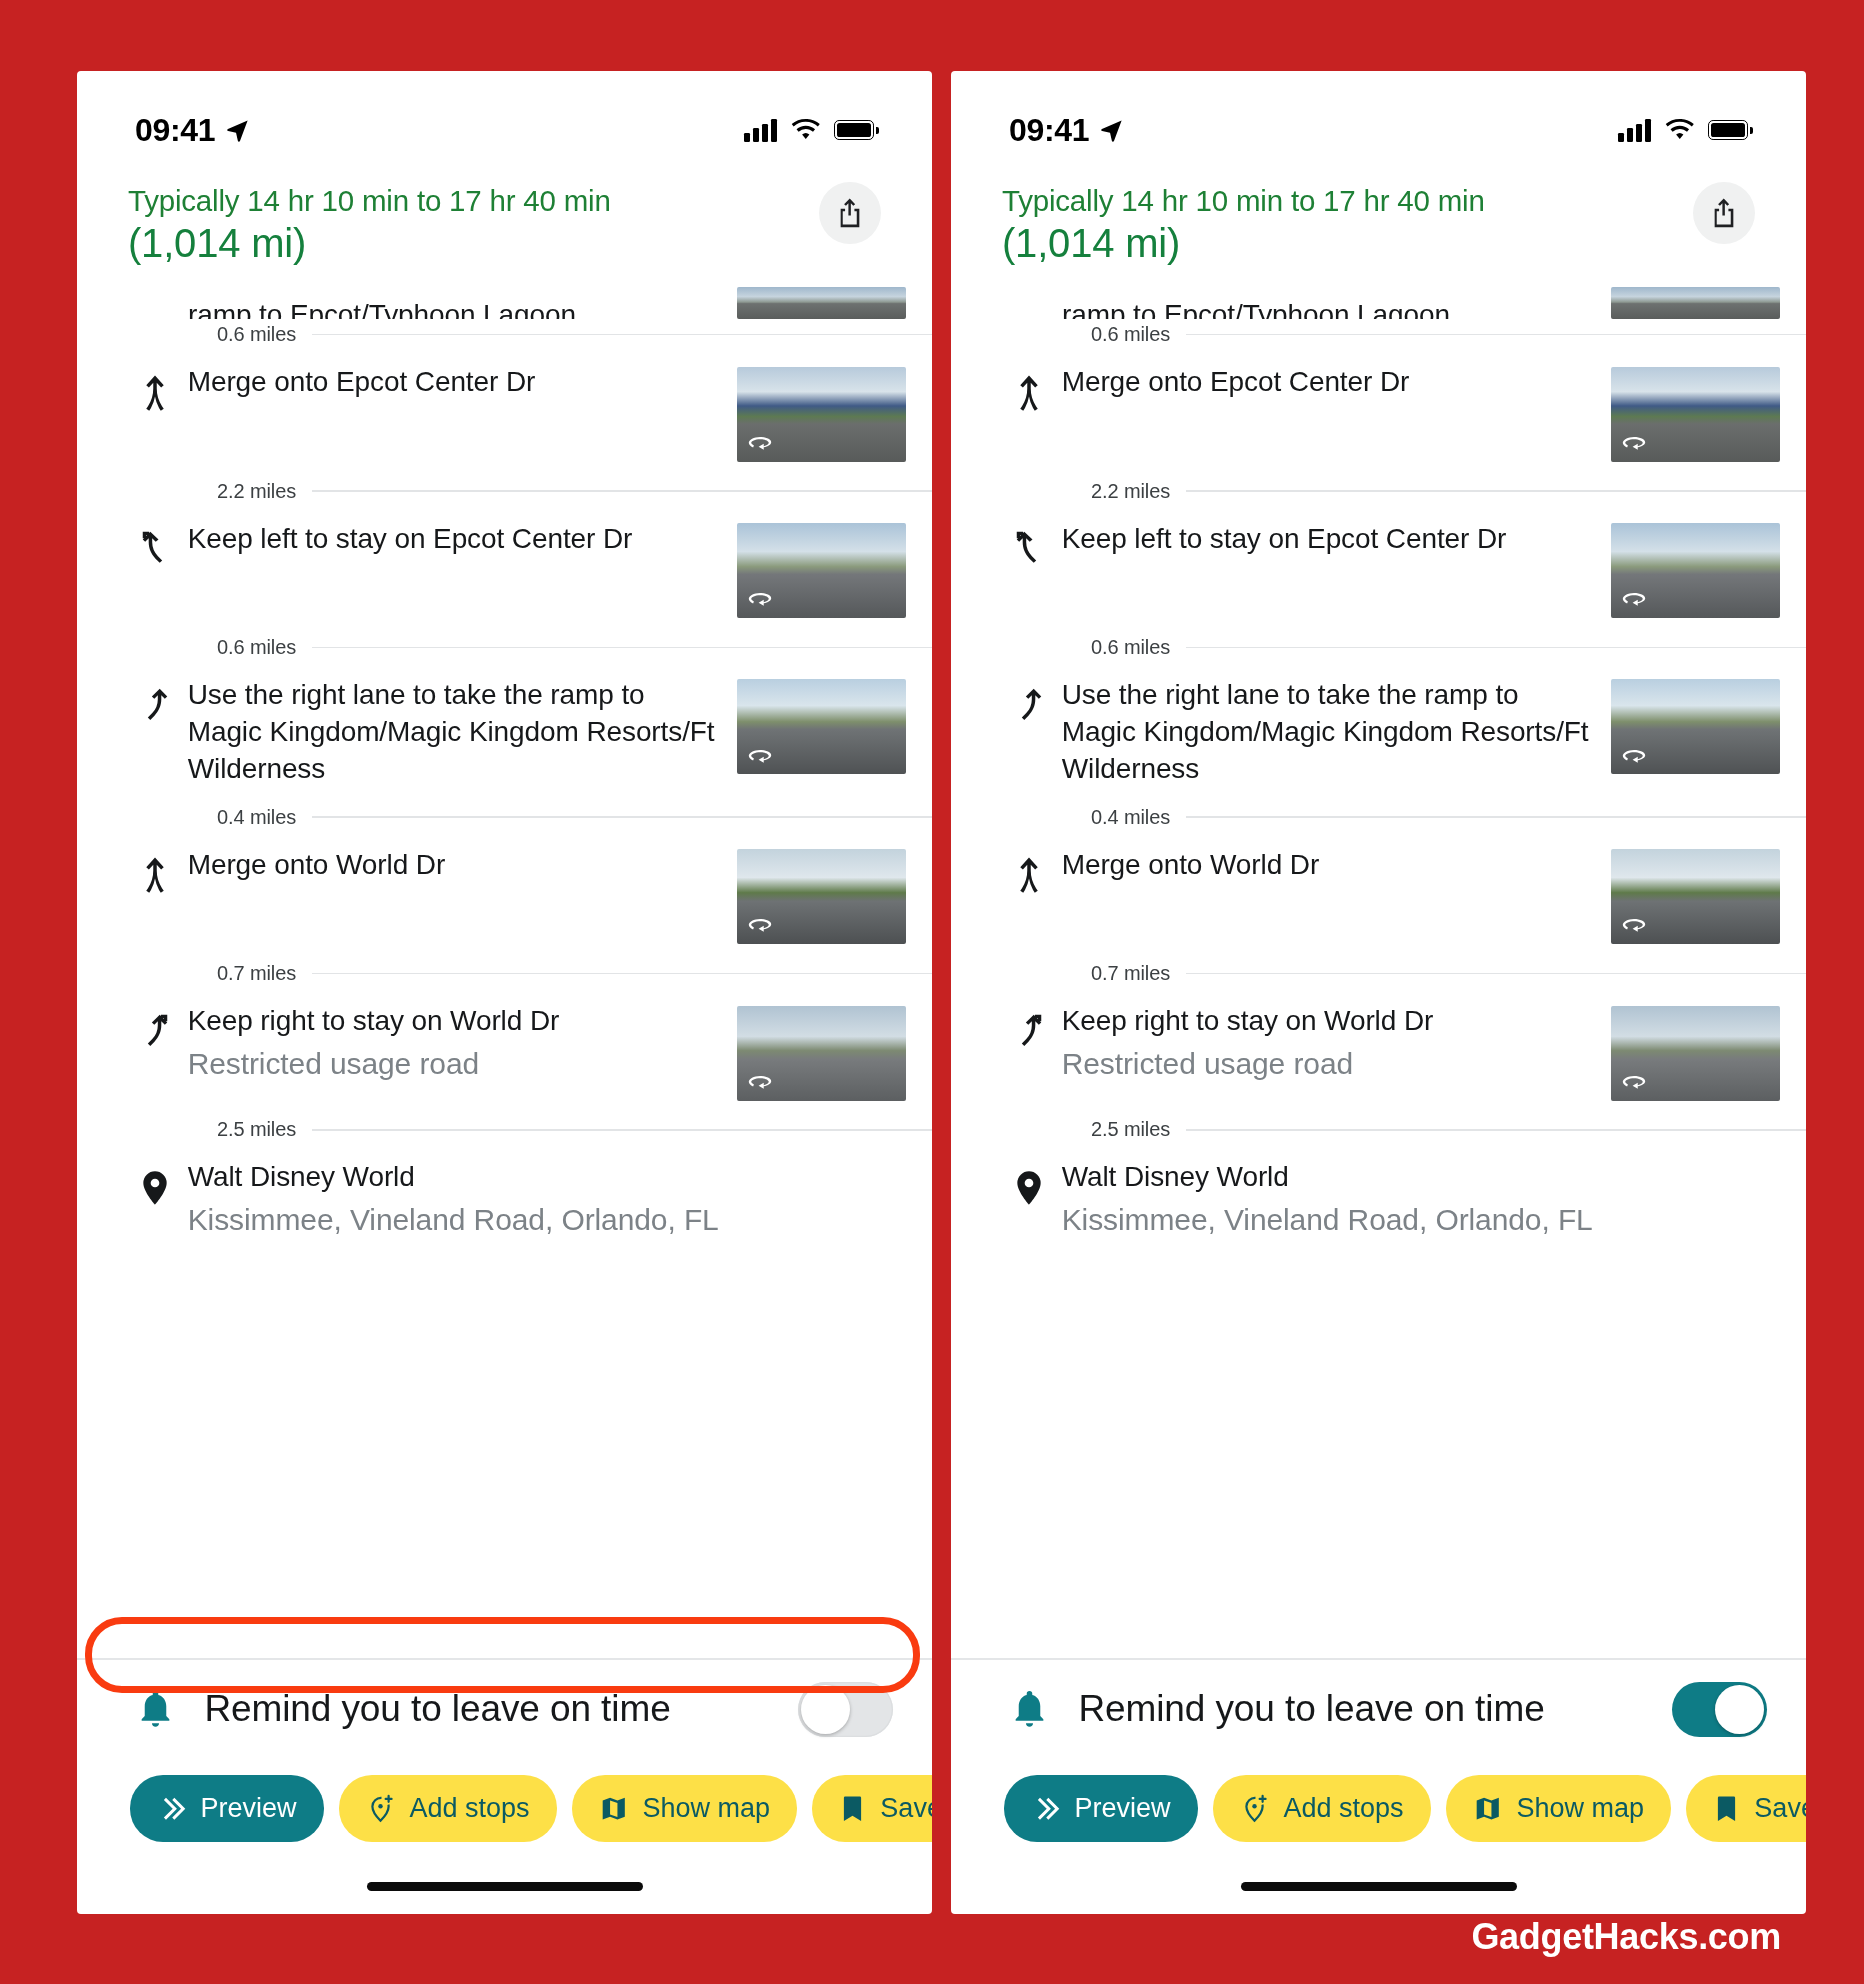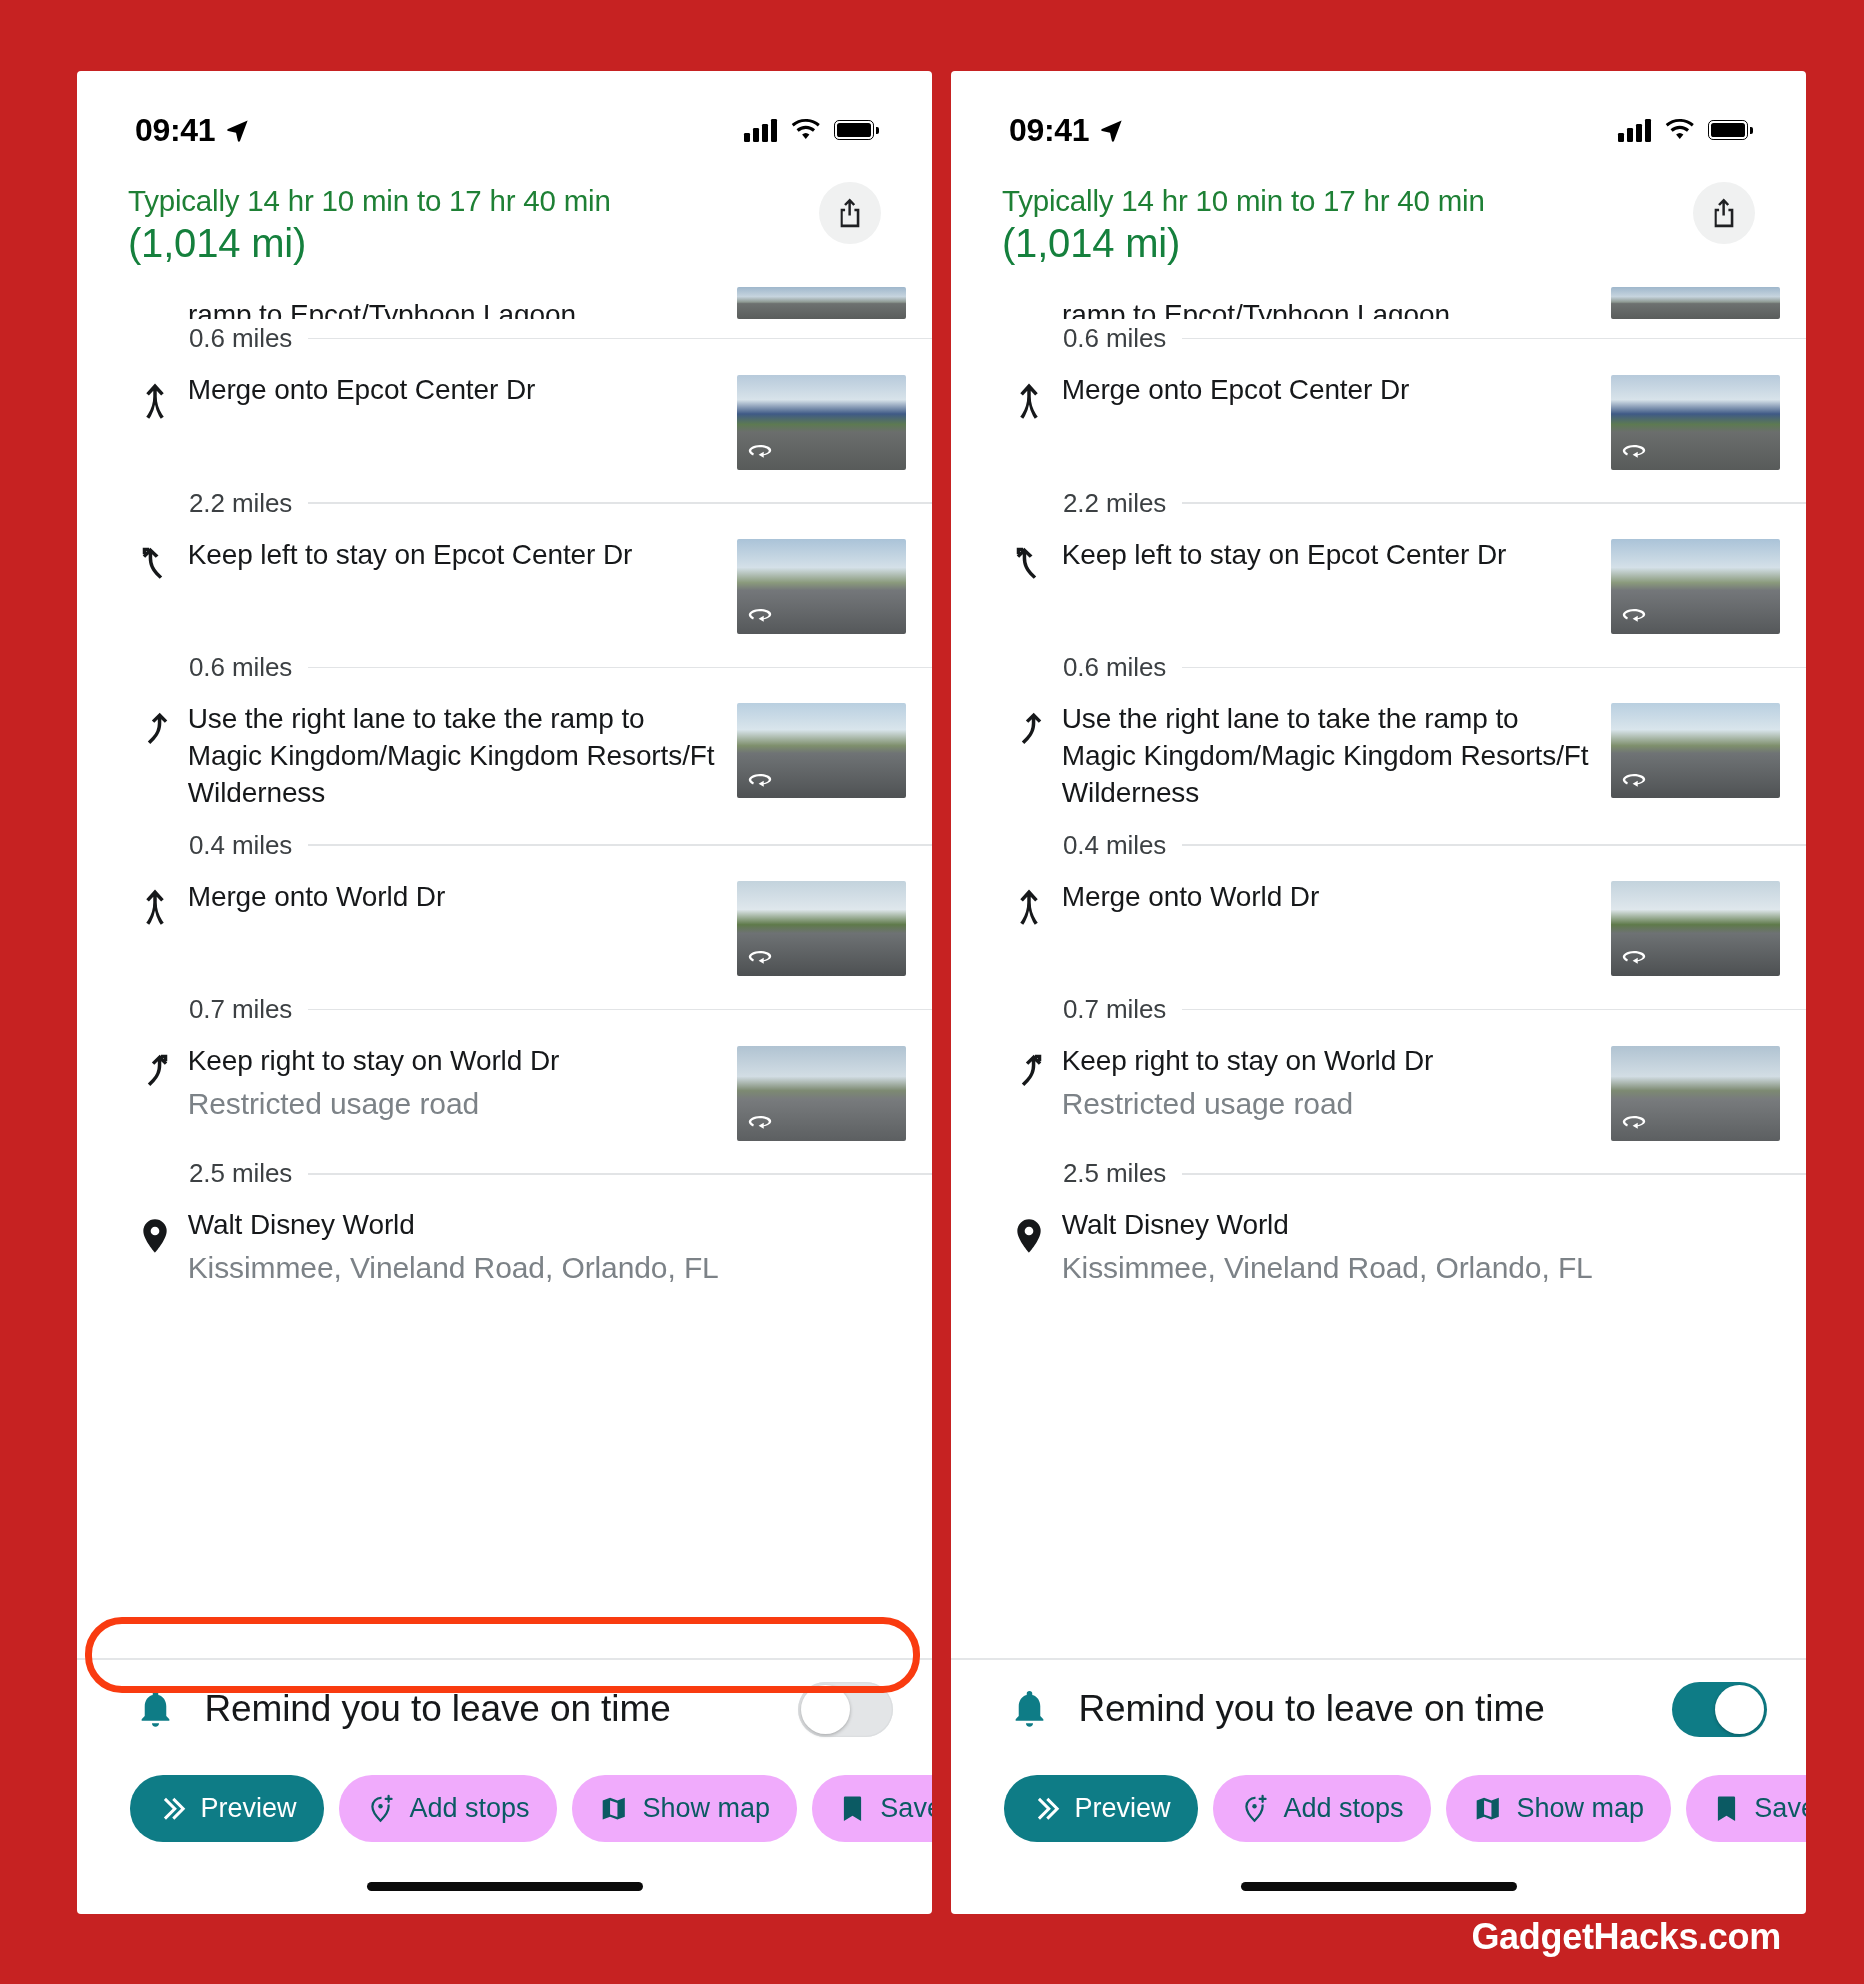--- a/index.html
+++ b/index.html
@@ -119,21 +119,21 @@
     position: absolute; left: 9px; bottom: 7.7px;
     width: 28px; height: 19px;
   }
   
   .dist-row {
     display: flex;
     align-items: center;
     padding: 3.9px 0 3.9px 112px;
     gap: 15.4px;
   }
-  .dist-label { font-size: 26px; color: #3C4043; white-space: nowrap; letter-spacing: -0.1px; }
+  .dist-label { font-size: 20px; color: #3C4043; white-space: nowrap; letter-spacing: -0.1px; margin-left: 28px; }
   .dist-line { flex: 1 1 auto; height: 1.3px; background: #E2E4E6; }
 
   
   .clipped {
     height: 40px;
     overflow: hidden;
     position: relative;
     padding: 0 26px 0 53px;
     display: flex;
     align-items: flex-end;
@@ -196,21 +196,21 @@
   .btn {
     display: flex; align-items: center; gap: 14px;
     height: 67px; border-radius: 33px;
     padding: 0 27px;
     font-size: 27px;
     white-space: nowrap;
     flex: 0 0 auto;
     justify-content: center;
   }
   .btn.primary { background: #0E7C86; color: #fff; }
-  .btn.soft { background: #f0abfc; color: #0B5A63; }
+  .btn.soft { background: #fde047; color: #0B5A63; }
 
   
   .home-bar {
     flex: 0 0 auto;
     height: 55px;
     display: flex; align-items: center; justify-content: center;
   }
   .home-bar span { width: 276px; height: 9px; border-radius: 4.5px; background: #0B0B0B; }
 
   

